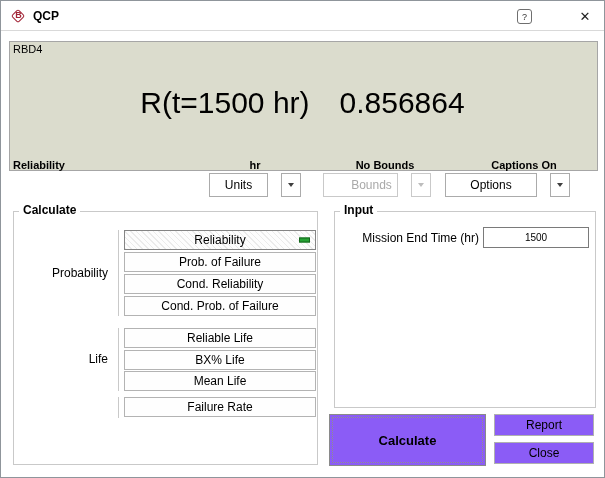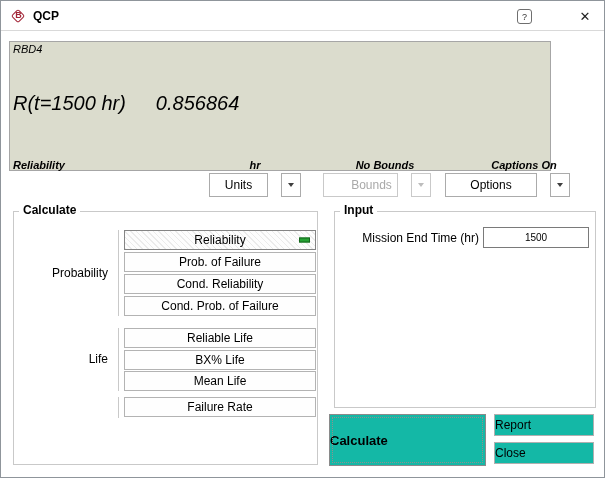--- a/index.html
+++ b/index.html
@@ -11,23 +11,23 @@
   }
   
   .titlebar{position:absolute;left:0;top:0;width:100%;height:30px;background:#ffffff;border-bottom:1px solid #d9d9d9;}
   .logo{position:absolute;left:9px;top:7px;width:17px;height:17px;}
   .logo-diamond{position:absolute;left:3px;top:3px;width:10px;height:10px;border:1px solid var(--logo-red,#a32638);border-radius:2px;transform:rotate(45deg);background:#fff;}
   .logo-letter{position:absolute;left:0;top:2px;width:100%;text-align:center;font-size:9px;font-weight:bold;color:var(--logo-red,#a32638);}
   .win-title{position:absolute;left:32px;top:0;height:30px;display:flex;align-items:center;font-size:12px;font-weight:bold;}
   .help-btn{position:absolute;left:516px;top:8px;width:15px;height:15px;border:1px solid #6f6f6f;border-radius:3px;display:flex;align-items:center;justify-content:center;font-size:9px;color:#333;background:#fff;cursor:default;}
   .close-btn{position:absolute;left:575px;top:6px;width:18px;height:18px;display:flex;align-items:center;justify-content:center;font-size:13px;color:#222;background:#fff;cursor:default;}
   
-  .results{position:absolute;left:8px;top:40px;width:542px;height:130px;background:var(--results-panel-bg,#dbdccd);border:1px solid #a6a6a6;font-style:italic;}
+  .results{position:absolute;left:8px;top:40px;width:589px;height:130px;background:var(--results-panel-bg,#dbdccd);border:1px solid #a6a6a6;}
   .src-label{position:absolute;left:3px;top:1px;font-size:11px;}
-  .big-row{position:absolute;left:3px;top:40px;width:579px;height:42px;display:flex;justify-content:flex-start;align-items:center;font-size:20px;letter-spacing:0px;gap:30px;}
+  .big-row{position:absolute;left:3px;top:40px;width:579px;height:42px;display:flex;justify-content:center;align-items:center;font-size:30px;letter-spacing:0px;gap:30px;}
   .cap{position:absolute;top:117px;font-size:11px;font-weight:bold;white-space:nowrap;}
   .cap-metric{left:3px;}
   .cap-center{transform:translateX(-50%);}
   
   .split-btn{position:absolute;top:172px;height:24px;display:flex;gap:13px;}
   .sb-main{flex:1;border:1px solid #ababab;background:#fff;display:flex;align-items:center;justify-content:center;font-size:12px;}
   .sb-arrow{width:20px;border:1px solid #ababab;background:#fff;display:flex;align-items:center;justify-content:center;}
   .tri{width:0;height:0;border-left:3px solid transparent;border-right:3px solid transparent;border-top:4px solid #3f3f3f;}
   .split-btn.disabled .sb-main{color:#a9a9a9;border-color:#c9c9c9;padding-left:22px;}
   .split-btn.disabled .sb-arrow{border-color:#c9c9c9;}
@@ -38,21 +38,21 @@
   .sec-label{position:absolute;left:10px;width:97px;text-align:right;font-size:12px;white-space:nowrap;}
   .vsep{position:absolute;left:117px;width:1px;background:#c9c9c9;}
   
   .calc-btn{position:absolute;left:123px;width:192px;height:20px;border:1px solid #b3b3b3;background:#fefefe;display:flex;align-items:center;justify-content:center;font-size:12px;cursor:default;}
   .calc-btn.selected{border-color:#848484;background:repeating-linear-gradient(45deg,#ebebeb 0px,#ebebeb 1px,#fdfdfd 1px,#fdfdfd 4px);}
   .indicator{position:absolute;right:5px;top:50%;transform:translateY(-50%);width:11px;height:5px;background:var(--selected-indicator,#25a233);border:1px solid #14641c;}
   
   .field-label{position:absolute;left:340px;width:138px;top:230px;text-align:right;font-size:12px;white-space:nowrap;}
   .field-input{position:absolute;left:482px;top:226px;width:106px;height:21px;border:1px solid #7a7a7a;text-align:center;font-size:10px;font-family:inherit;background:#fff;padding:0;}
   
-  .btn{position:absolute;border:1px solid #b0b0b0;background:#14b8a6;display:flex;align-items:center;justify-content:flex-start;font-size:12px;cursor:default;}
+  .btn{position:absolute;border:1px solid #b0b0b0;background:#8b5cf6;display:flex;align-items:center;justify-content:center;font-size:12px;cursor:default;}
   .calc-main-btn{left:328px;top:413px;width:157px;height:52px;font-size:13px;font-weight:bold;border:1px solid #8a8a8a;outline:1px dotted #8f8f8f;outline-offset:-4px;}
   .report-btn{left:493px;top:413px;width:100px;height:22px;}
   .close-btn2{left:493px;top:441px;width:100px;height:22px;}
 </style>
 </head>
 <body>
 
 <div class="window">
 
   <div class="titlebar">

